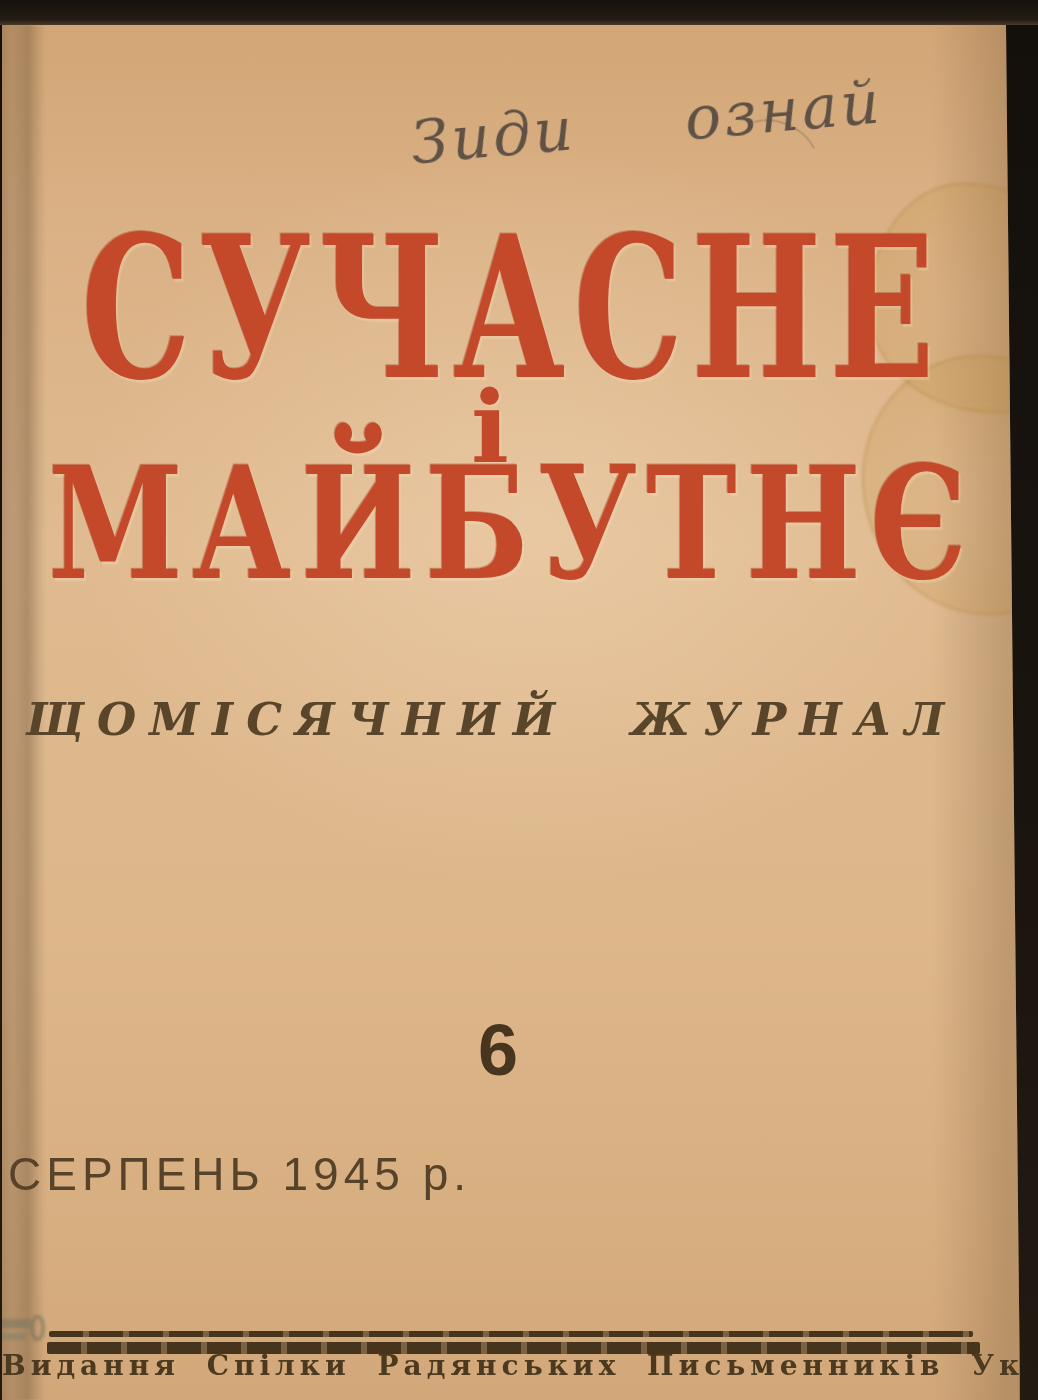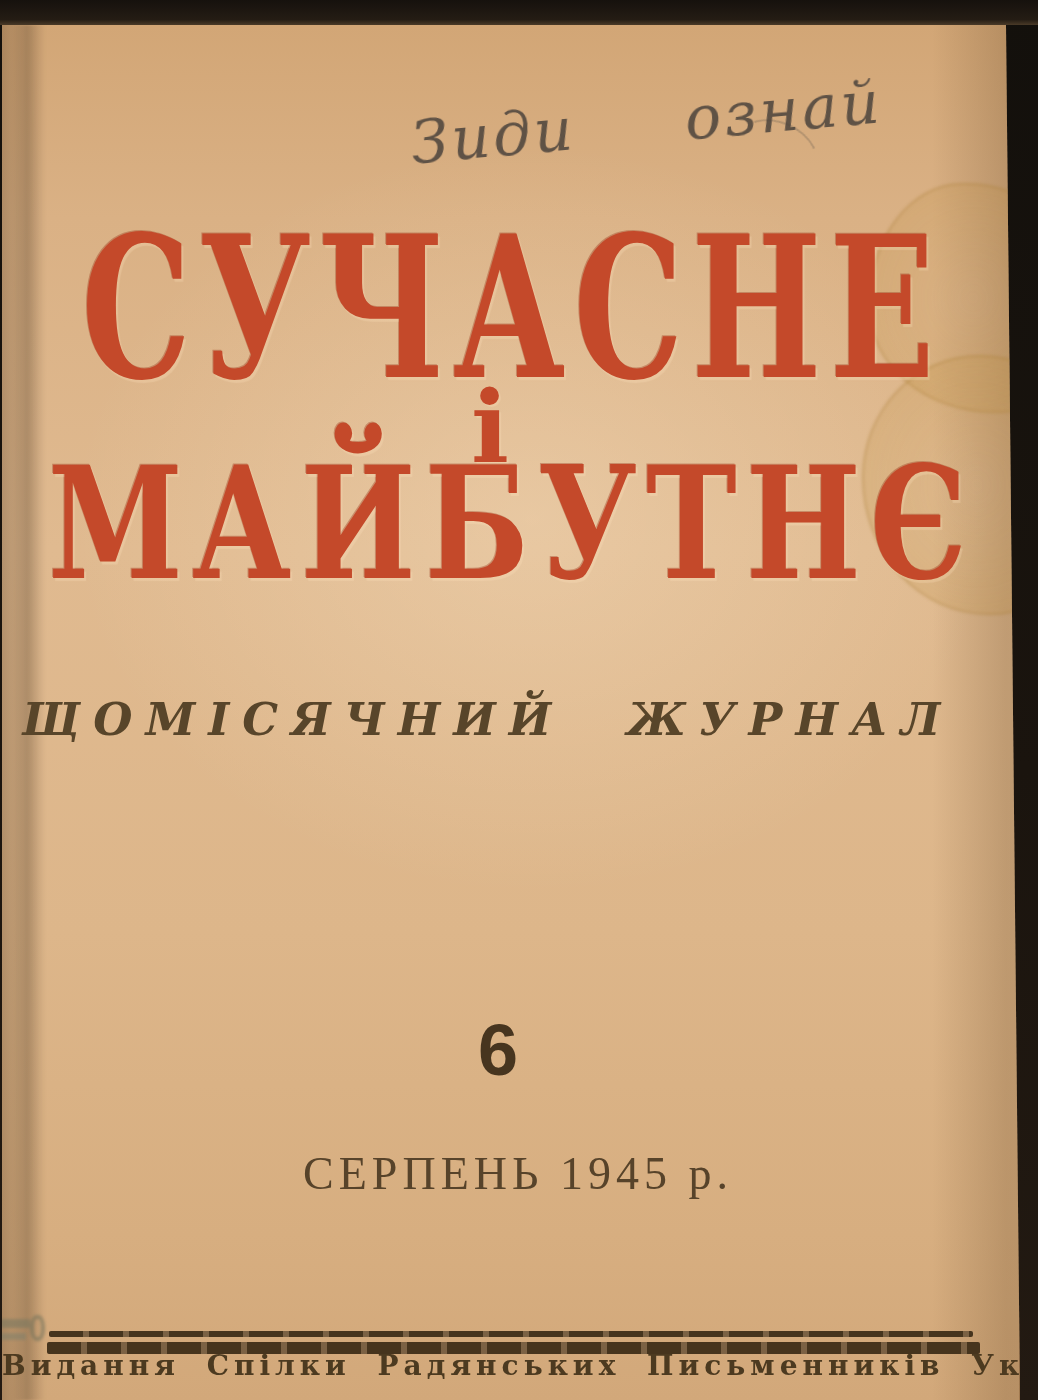--- a/index.html
+++ b/index.html
@@ -113,49 +113,48 @@
     color: #c4492a;
     transform: scale(1.0, 1.28);
     transform-origin: 50% 0;
     text-shadow: 2px 2px 1px rgba(255,226,190,0.28), -1px -1px 0 rgba(150,44,18,0.35);
     white-space: nowrap;
   }
 
   .subtitle {
     position: absolute;
     left: 0; top: 668px; width: 96%;
-    text-align: left;
+    text-align: center;
     font-family: "DejaVu Serif", serif;
     font-style: italic;
     font-weight: bold;
     font-size: 45px;
     letter-spacing: 13px;
     word-spacing: 34px;
     color: #58452a;
     white-space: nowrap;
     filter: blur(0.3px);
-    margin-left: 20px;
   }
 
   .issue-number {
     position: absolute;
     left: -14px; top: 984px; width: 100%;
     text-align: center;
     font-family: "Liberation Sans", sans-serif;
     font-weight: bold;
     font-size: 72px;
     color: #47351f;
     filter: blur(0.4px);
   }
 
   .issue-date {
     position: absolute;
     left: 6px; top: 1122px; width: 100%;
-    text-align: center;
-    font-family: Liberation Serif, serif;
+    text-align: left;
+    font-family: Liberation Sans, sans-serif;
     font-size: 46px;
     letter-spacing: 5px;
     color: #57432a;
     filter: blur(0.3px);
   }
 
   .rules { position: absolute; left: 47px; top: 1306px; width: 924px; }
   .rule-thin, .rule-thick {
     background:
       repeating-linear-gradient(90deg, rgba(222,182,140,0) 0 34px, rgba(222,182,140,0.35) 34px 40px),

